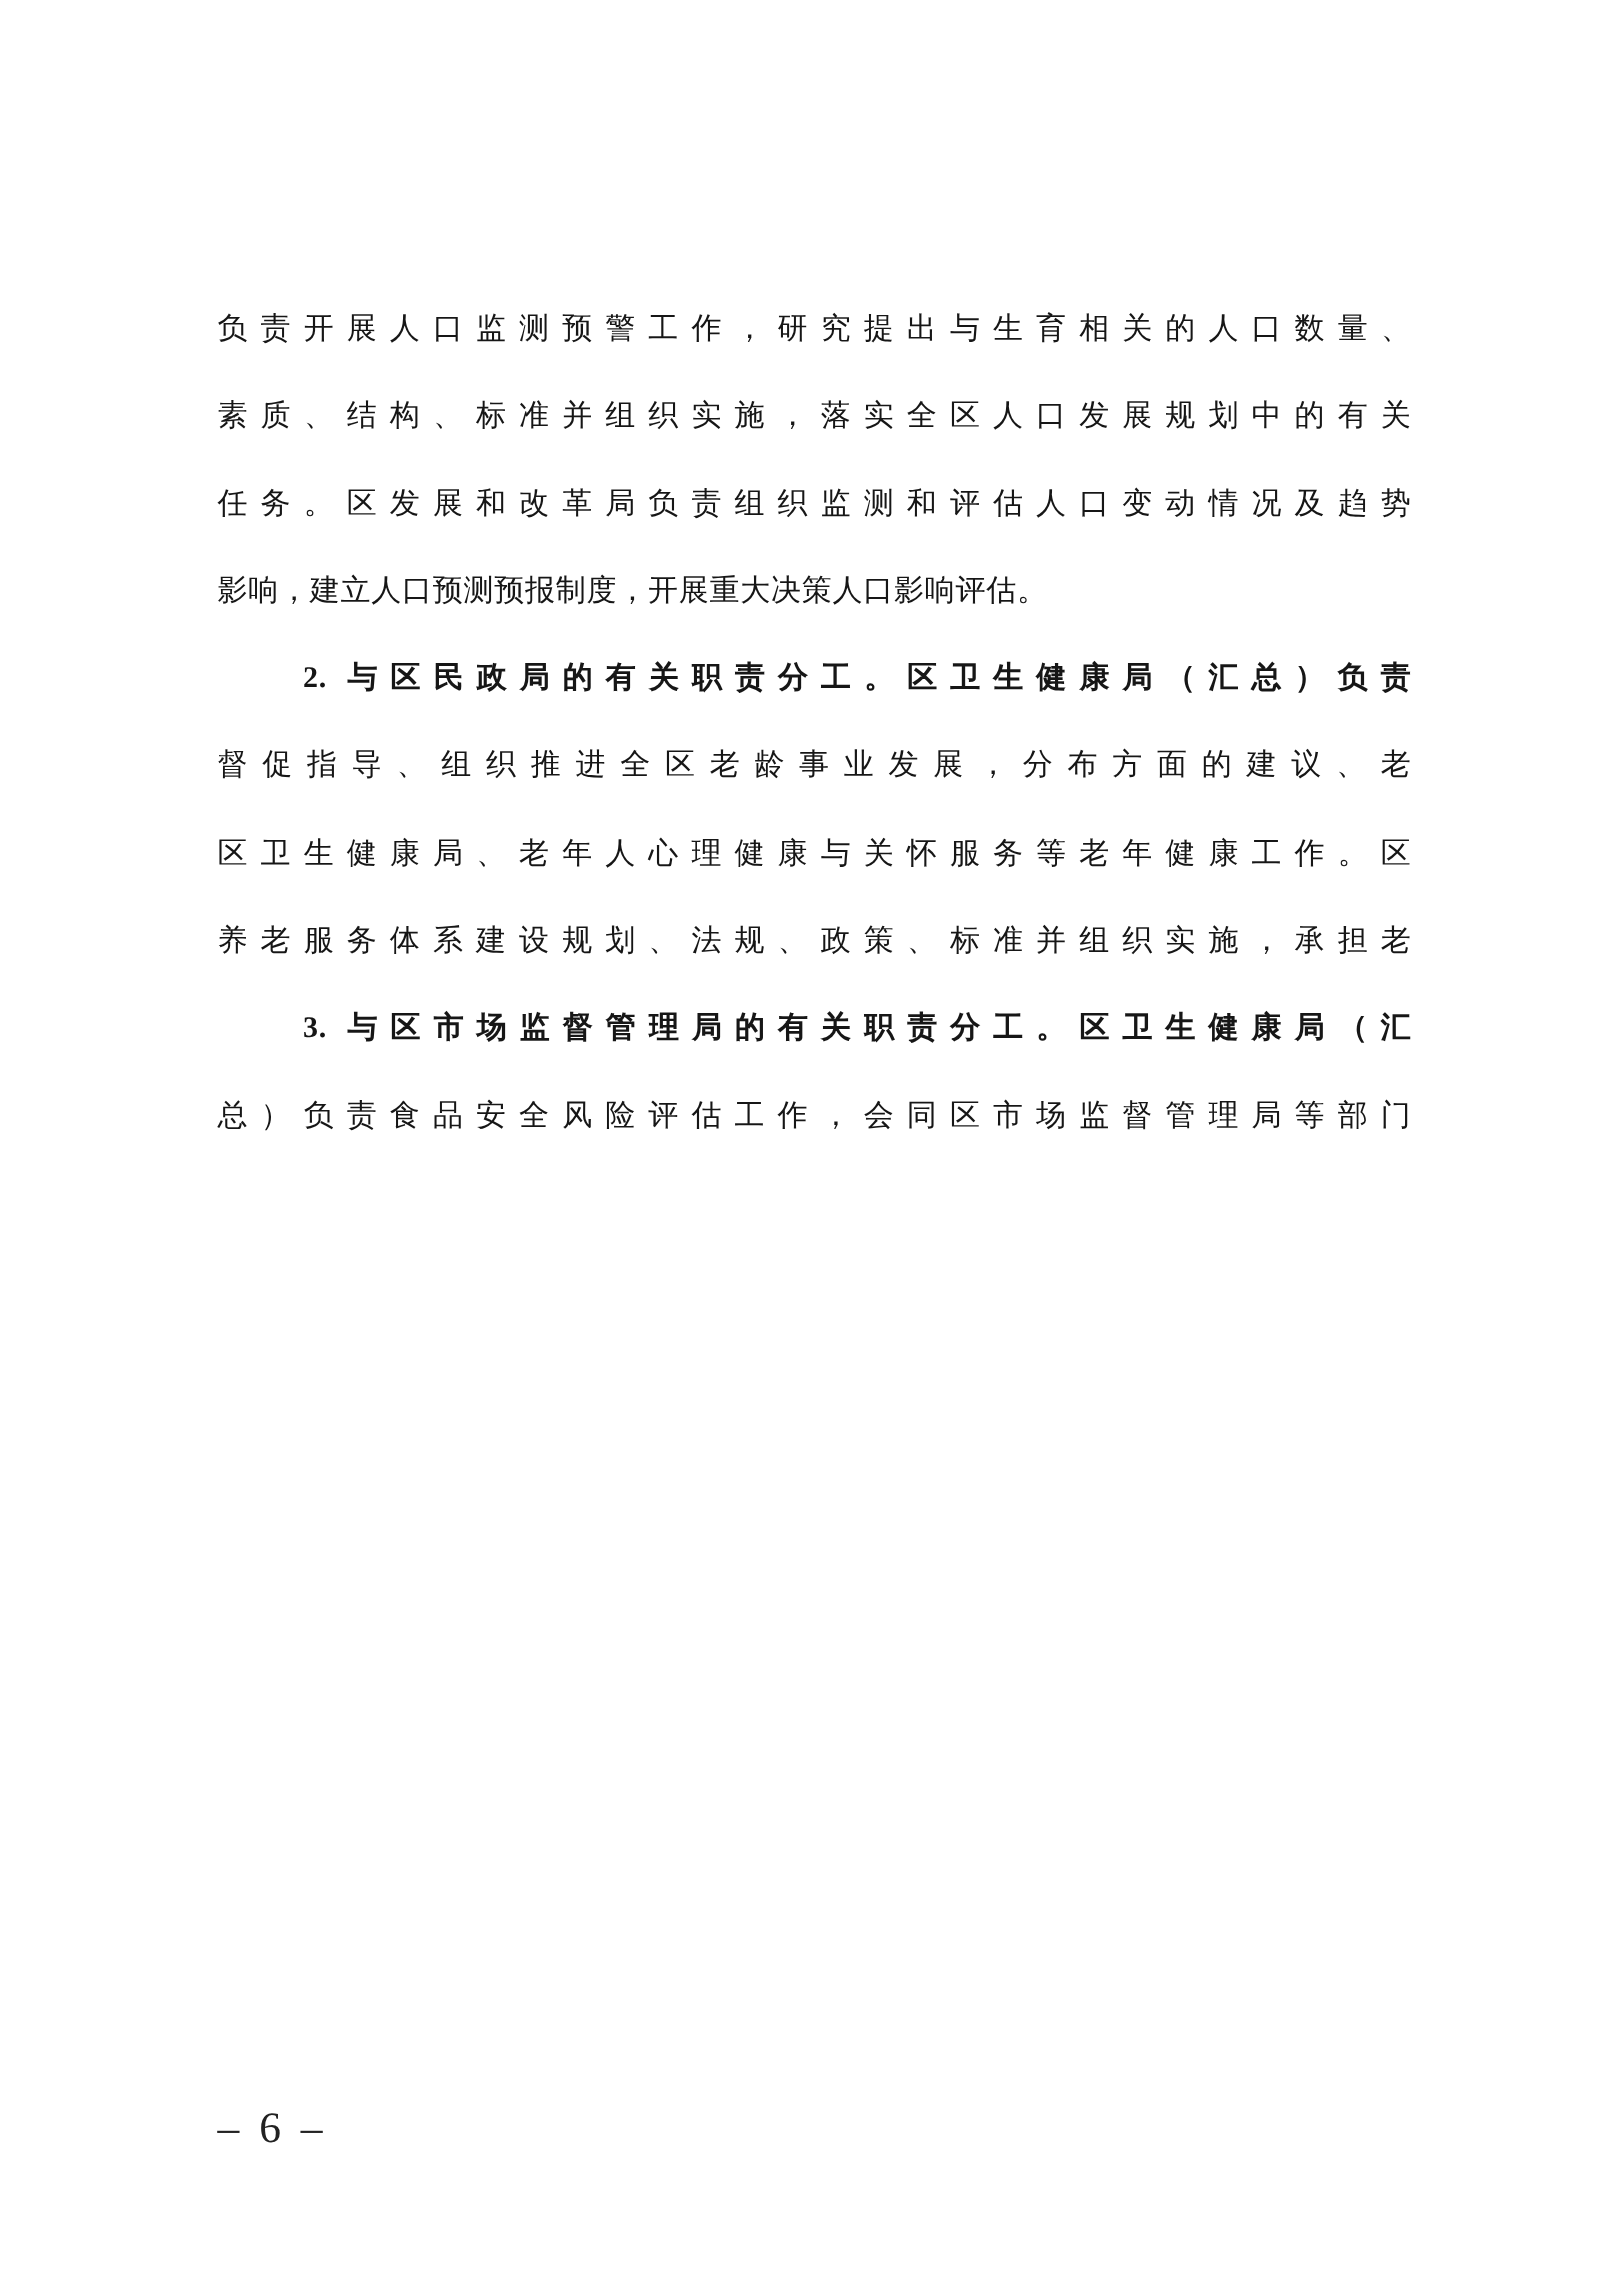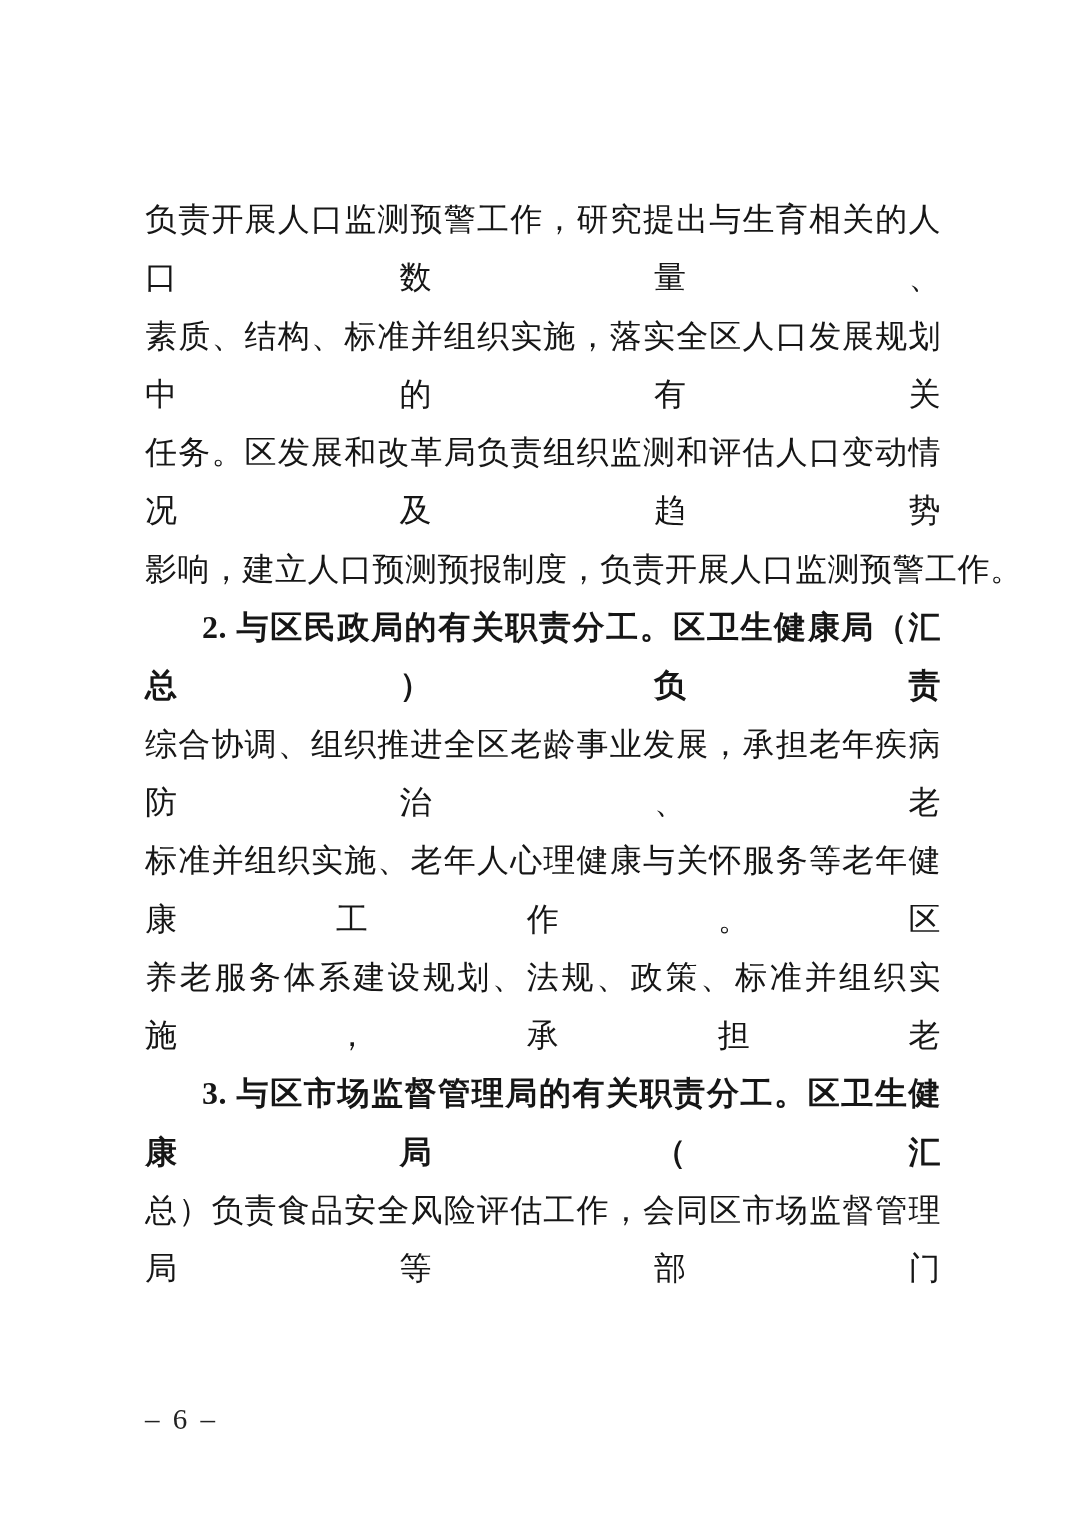--- a/index.html
+++ b/index.html
@@ -13,21 +13,21 @@
   }
   .doc {
     position: absolute;
     left: 145px;
     top: 190px;
     width: 796px;
     color: #161616;
   }
   .para { margin: 0; }
   .line {
-    font-size: 32px;
+    font-size: 20px;
     line-height: 58.3px;
     letter-spacing: 0.5px;
     font-weight: 400;
     white-space: nowrap;
     text-align: left;
   }
   .just {
     white-space: normal;
     text-align: justify;
     text-align-last: justify;
@@ -45,27 +45,27 @@
 </style>
 </head>
 <body>
 
 <div class="doc">
 
   <div class="para">
     <div class="line just">负责开展人口监测预警工作，研究提出与生育相关的人口数量、</div>
     <div class="line just">素质、结构、标准并组织实施，落实全区人口发展规划中的有关</div>
     <div class="line just">任务。区发展和改革局负责组织监测和评估人口变动情况及趋势</div>
-    <div class="line">影响，建立人口预测预报制度，负责开展人口监测预警工作。</div>
+    <div class="line">影响，建立人口预测预报制度，开展重大决策人口影响评估。</div>
   </div>
 
   <div class="para">
     <div class="line just indent">2. 与区民政局的有关职责分工。区卫生健康局（汇总）负责</div>
-    <div class="line just">综合协调、组织推进全区老龄事业发展，承担老年疾病防治、老</div>
-    <div class="line just">标准并组织实施、老年人心理健康与关怀服务等老年健康工作。区</div>
+    <div class="line just">督促指导、组织推进全区老龄事业发展，分布方面的建议、老</div>
+    <div class="line just">区卫生健康局、老年人心理健康与关怀服务等老年健康工作。区</div>
     <div class="line just">养老服务体系建设规划、法规、政策、标准并组织实施，承担老</div>
   </div>
 
   <div class="para">
     <div class="line just indent">3. 与区市场监督管理局的有关职责分工。区卫生健康局（汇</div>
     <div class="line just">总）负责食品安全风险评估工作，会同区市场监督管理局等部门</div>
 
   </div>
 
 </div>

